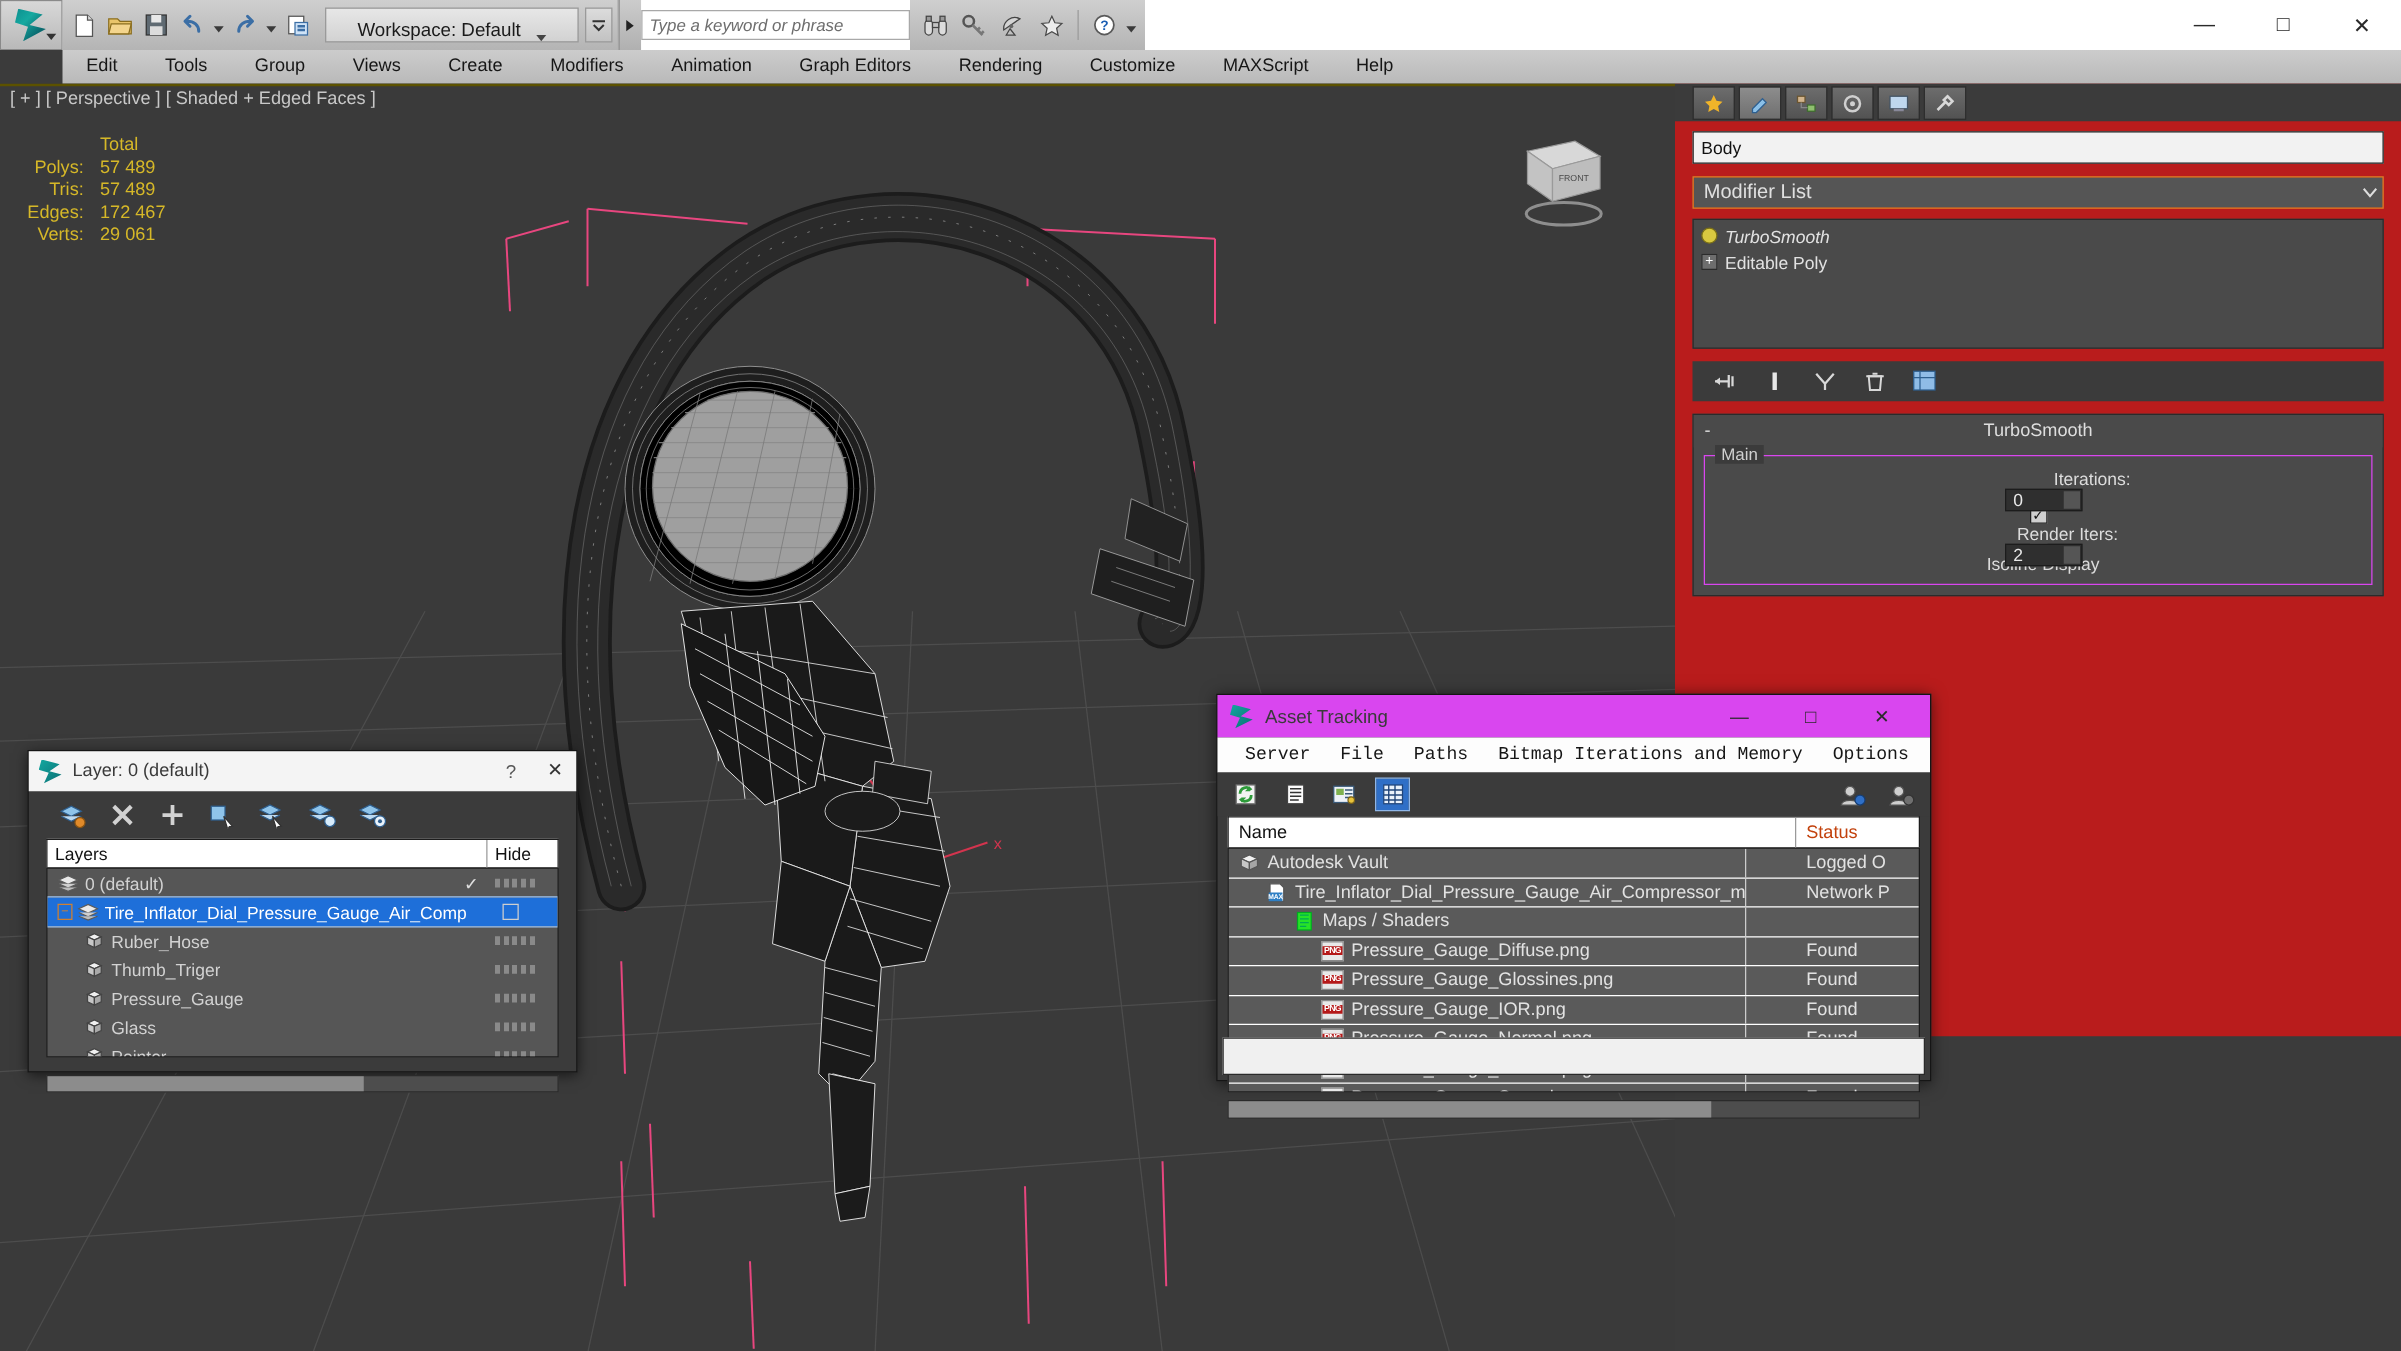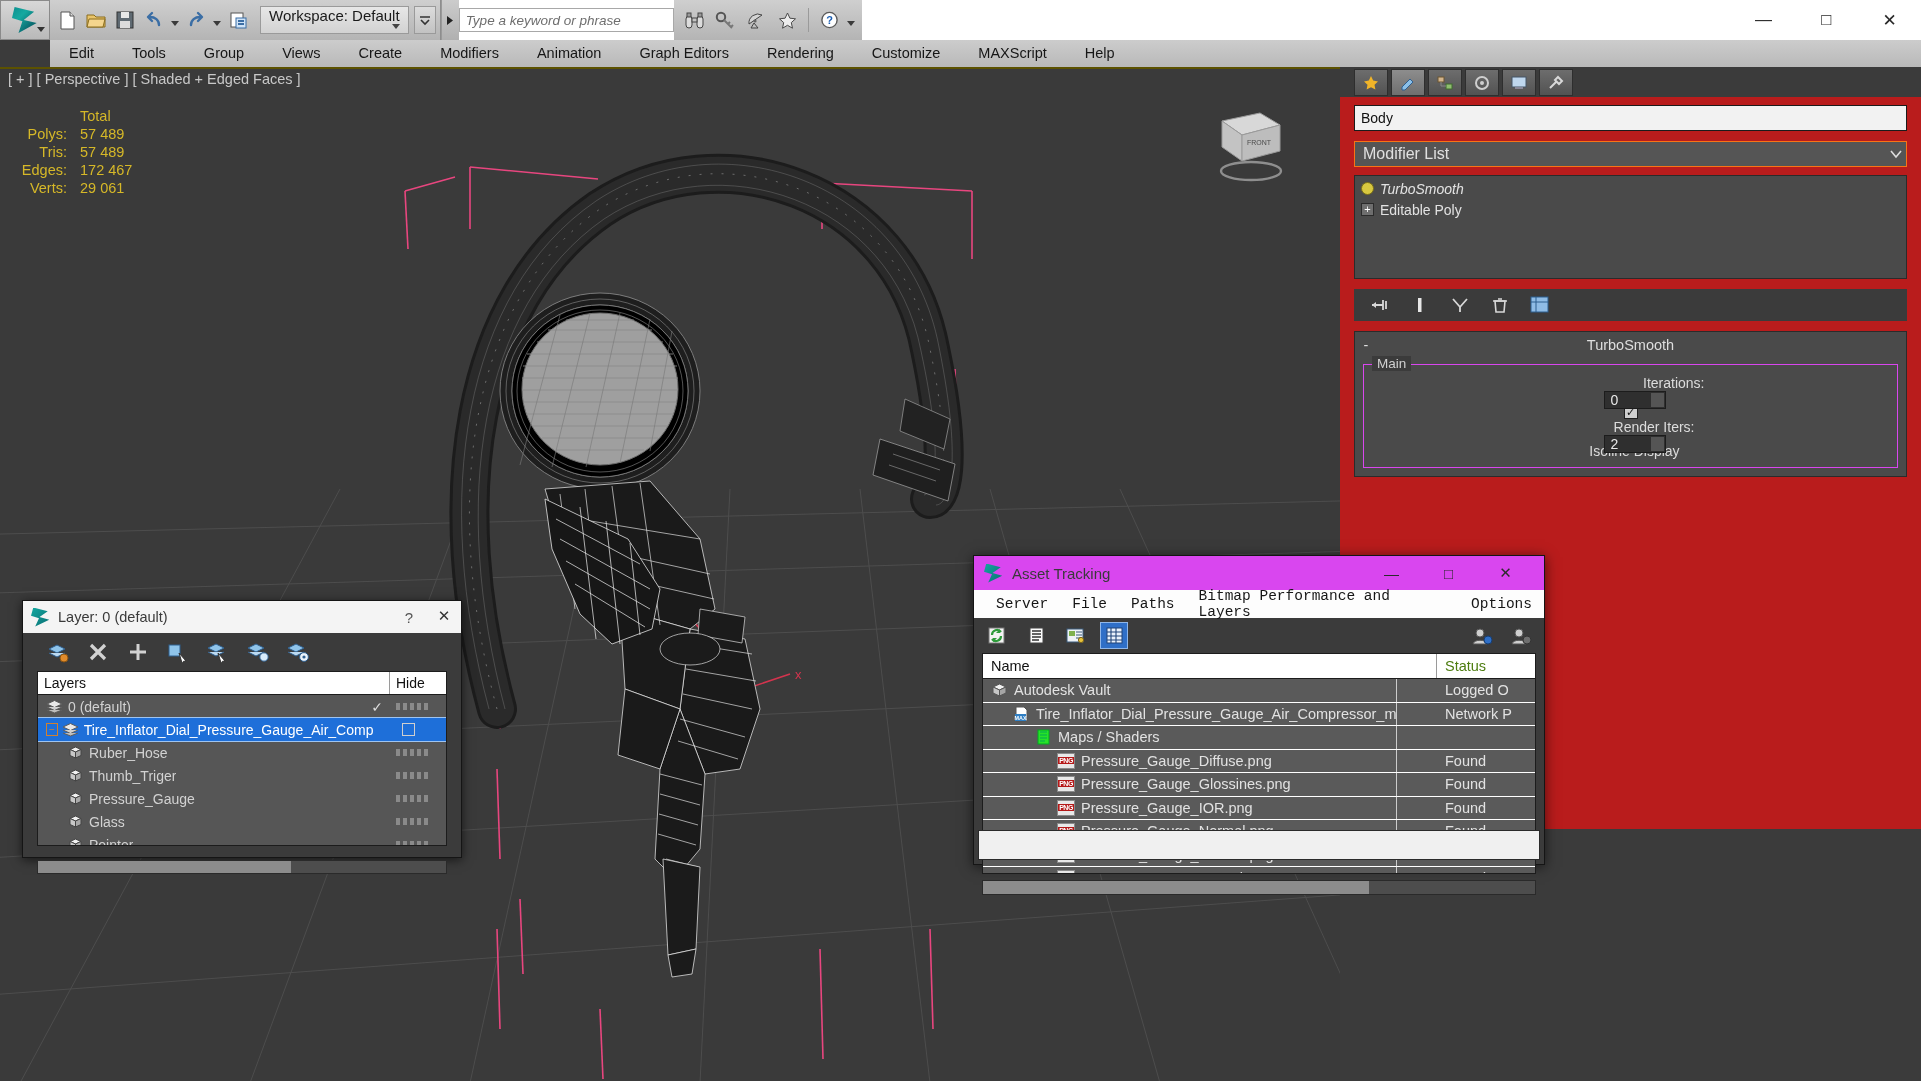--- a/index.html
+++ b/index.html
@@ -17,21 +17,21 @@
   }
   .logo-caret { position:absolute; right:4px; bottom:7px; width:0;height:0;
     border-left:4px solid transparent;border-right:4px solid transparent;border-top:5px solid #333; }
   .qat { background:linear-gradient(#cfcfcf,#b4b4b4); height:40px; display:flex;
     align-items:center; padding:0 4px; gap:3px; border-right:1px solid #8d8d8d;}
   .qbtn { width:26px; height:30px; display:flex; align-items:center; justify-content:center;
     cursor:default; }
   .qsep { width:0;height:0;border-left:4px solid transparent;border-right:4px solid transparent;
     border-top:5px solid #3a3a3a; margin:6px 1px 0 1px;}
   .wsbox { display:flex; align-items:flex-end; height:28px; margin-left:6px;
-    background:linear-gradient(#e7e7e7,#d2d2d2); border:1px solid #9a9a9a; padding:0 4px;flex-direction:column;}
+    background:linear-gradient(#e7e7e7,#d2d2d2); border:1px solid #9a9a9a; padding:0 21px;}
   .wsbox span { font-size:15px; color:#1a1a1a; padding:0 4px; }
   .ws-caret { width:0;height:0;border-left:4px solid transparent;border-right:4px solid transparent;
     border-top:5px solid #444; margin-left:8px; margin-right:4px;}
   .ws-dd { width:22px; height:28px; background:linear-gradient(#dcdcdc,#c2c2c2);
     border:1px solid #9a9a9a; margin-left:2px; display:flex;align-items:center;justify-content:center;}
   .filename { flex:0 0 auto; display:flex; align-items:center; padding:0 12px 0 18px;
     font-size:15px; color:#1a1a1a; background:#fff; height:40px; }
   .fn-arrow { width:18px;height:40px;background:linear-gradient(#cccccc,#b0b0b0);
     border-left:1px solid #999; display:flex;align-items:center;justify-content:center;}
   .searchwrap { display:flex; align-items:center; height:40px; background:#fff; }
@@ -154,21 +154,21 @@
   .at-menu span { font-size:14.5px; color:#161616; padding:0 12px;font-family:Liberation Mono, monospace; }
   .at-tools { height:35px; background:#3b3b3b; display:flex; align-items:center;
     padding:0 10px; gap:13px; }
   .at-tool { width:26px;height:25px; display:flex;align-items:center;justify-content:center; }
   .at-tool.sel { background:#2f6fc7; outline:1px solid #8fb6e8; }
   .at-tools .spacer { margin-left:auto; }
   .at-head { display:flex; height:25px; background:#fff; margin:0 8px; border:1px solid #1c1c1c;
     border-bottom:none;}
   .at-head .h1 { flex:1; font-size:14.5px; color:#111; padding-left:8px; line-height:25px;
     border-right:1px solid #9a9a9a;}
-  .at-head .h2 { width:98px; font-size:14.5px; color:#4d7c0f; padding-left:8px; line-height:25px; }
+  .at-head .h2 { width:98px; font-size:14.5px; color:#c2410c; padding-left:8px; line-height:25px; }
   .at-list { margin:0 8px; background:#5a5a5a; border:1px solid #1c1c1c; height:196px; overflow:hidden;}
   .at-row { display:flex; height:23.5px; border-bottom:1px solid #ffffff;gap:40px; }
   .at-row .n { flex:1; display:flex; align-items:center; font-size:14.5px; color:#e2e2e2;
     border-right:1px solid #cccccc; overflow:hidden; white-space:nowrap; }
   .at-row .s { width:98px; display:flex; align-items:center; padding-left:8px;
     font-size:14.5px; color:#e2e2e2; white-space:nowrap; overflow:hidden;}
   .ficon { width:17px;height:16px; margin-right:6px; flex:none; }
   .png-ic { width:18px;height:16px; background:#e8e8e8; border:1px solid #8a8a8a;
     position:relative; margin-right:6px; flex:none; }
   .png-ic::after { content:"PNG"; position:absolute; left:0; right:0; top:3px; font-size:7px;
@@ -777,21 +777,21 @@
     <div class="at-wc">
       <div>—</div>
       <div>□</div>
       <div>✕</div>
     </div>
   </div>
   <div class="at-menu" id="atmenu">
       <span>Server</span>
       <span>File</span>
       <span>Paths</span>
-      <span>Bitmap Performance and Layers</span>
+      <span>Bitmap Iterations and Memory</span>
       <span>Options</span>
     </div>
   <div class="at-tools">
     <div class="at-tool">
       <svg width="20" height="19" viewBox="0 0 20 19">
           <rect x="2" y="2" width="15" height="15" fill="#f3f3f3" stroke="#777"></rect>
           <path d="M5 9a5 5 0 0 1 9-3M14 10a5 5 0 0 1-9 3" stroke="#2e9b3a" stroke-width="2.2" fill="none"></path>
           <path d="M13 3v4h-4" fill="#2e9b3a"></path>
           <path d="M6 16v-4h4" fill="#2e9b3a"></path>
         </svg>

